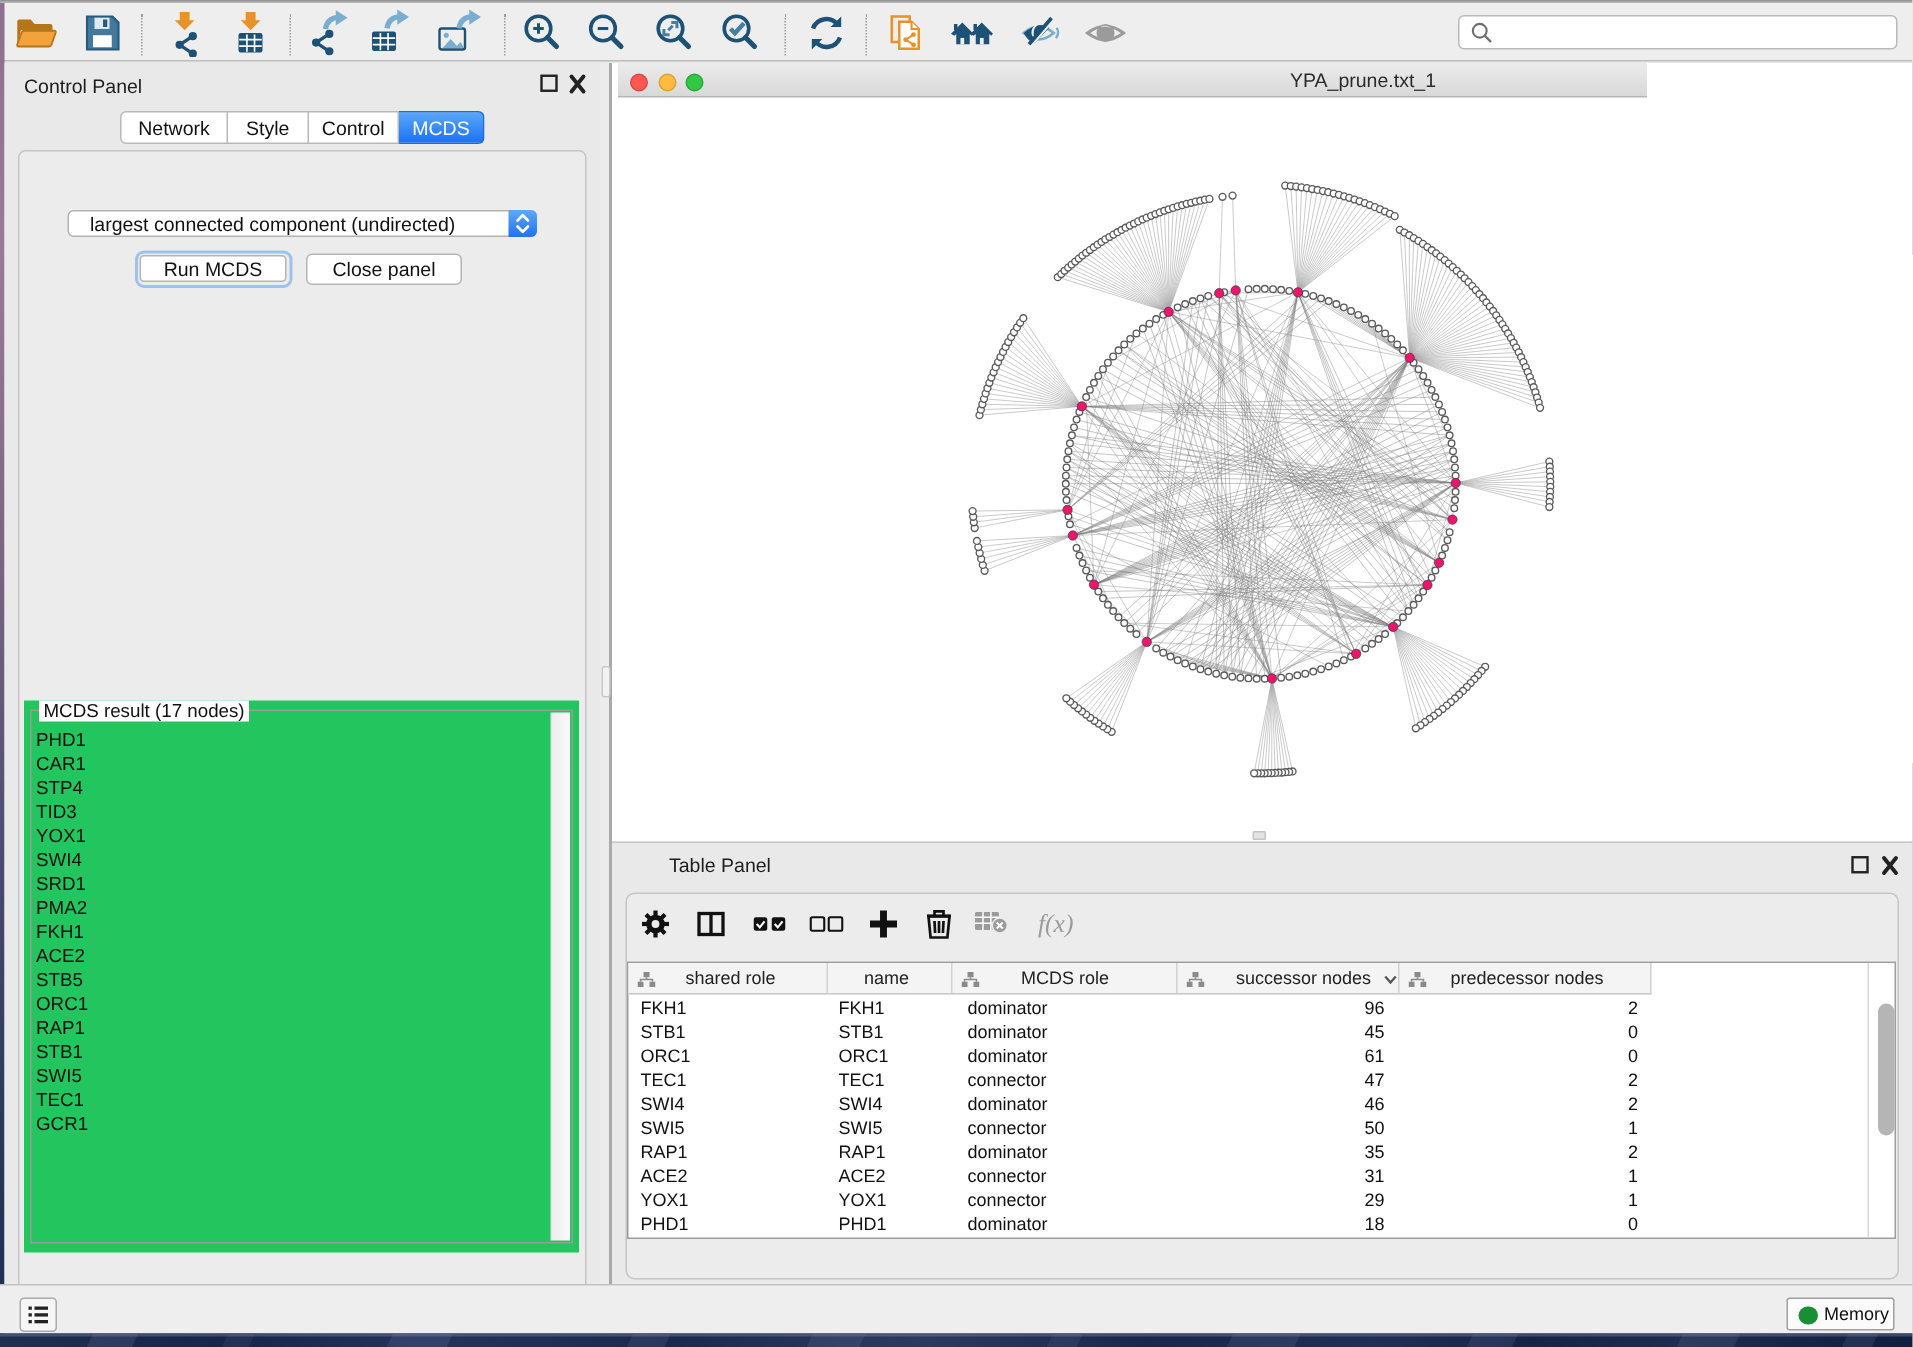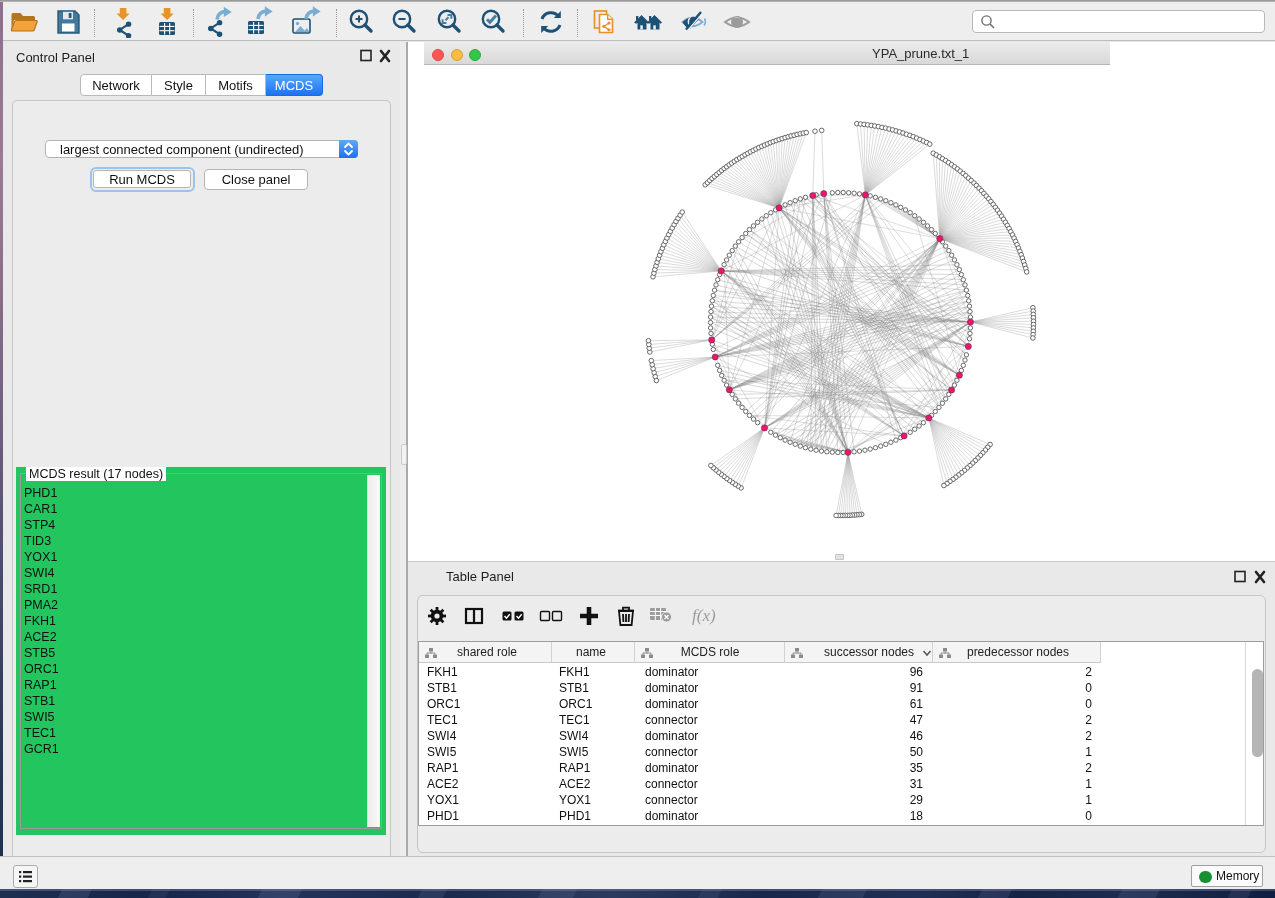--- a/index.html
+++ b/index.html
@@ -21,21 +21,21 @@
 #tabbox { position:absolute; left:9px; top:58px; width:379px; height:787px; background:#ececec; border:1px solid #c5c5c5; border-radius:5px; }
 
 #segtabs { position:absolute; left:77px; top:32px; height:22px; display:flex; z-index:5; }
 .seg { height:22px; line-height:21px; font-size:13px; color:#111; background:#ffffff; border:1px solid #b9b9b9; border-left:none; padding:0 14px; text-align:center; }
 .seg.first { border-left:1px solid #b9b9b9; border-radius:4px 0 0 4px; }
 .seg.last { border-radius:0 4px 4px 0; }
 .seg.sel { background:linear-gradient(#58a7fb,#1d73f2); color:#fff; border-color:#1a6ae8; }
 
 #vdivider { left:400px; top:42px; width:8px; height:814px; background:#ececec; border-right:2px solid #a9a9a9; }
 #netpanel { left:408px; top:42px; width:867px; height:519px; background:#ffffff; }
-#nettitle { position:absolute; left:16px; top:0; width:686px; height:23px; background:linear-gradient(#ececec,#d8d8d8); border-bottom:1px solid #b5b5b5; }
+#nettitle { position:absolute; left:4px; top:0; width:686px; height:23px; background:linear-gradient(#ececec,#d8d8d8); border-bottom:1px solid #b5b5b5; }
 #nettitle .t { position:absolute; left:448px; top:4px; font-size:13px; color:#2a2a2a; white-space:nowrap; }
 .tl { position:absolute; top:6.5px; width:12px; height:12px; border-radius:50%; }
 
 #tpanel { left:408px; top:561px; width:867px; height:295px; background:#e9e9e9; border-top:1px solid #c8c8c8; }
 #tpanel .title { position:absolute; left:14px; top:7px; font-size:13px; color:#1d1d1d;margin-left:24px; }
 #ttoolbox { position:absolute; left:9px; top:33px; width:849px; height:258px; background:#ececec; border:1px solid #c5c5c5; border-radius:6px; }
 #tgrid { position:absolute; left:10px; top:79px; width:846px; height:185px; background:#ffffff; border:1px solid #9d9d9d; }
 #thead { position:absolute; left:0; top:0; width:682px; height:21px; background:#f4f4f4; border-bottom:1px solid #c8c8c8; font-size:12px; color:#222; }
 .hcol { position:absolute; top:0; height:21px; border-right:1px solid #d2d2d2; }
 .trow { position:absolute; left:0; width:682px; height:16px; font-size:12px; color:#111; }
@@ -202,21 +202,21 @@
 <div class="abs" id="rightedge"></div>
 <div class="abs" id="cpanel">
   <div class="title">Control Panel</div>
   <svg style="position:absolute;left:356px;top:6px" width="36" height="16" viewBox="0 0 36 16">
       <rect x="2" y="2.5" width="10" height="10" fill="none" stroke="#222" stroke-width="1.6"></rect>
       <path d="M22 3 L30 13 M30 3 L22 13" stroke="#222" stroke-width="2.6" stroke-linecap="round"></path>
     </svg>
 <div id="segtabs">
       <div class="seg first" style="width:72px;padding:0">Network</div>
       <div class="seg" style="width:54px;padding:0">Style</div>
-      <div class="seg" style="width:60px;padding:0">Motifs</div>
+      <div class="seg" style="width:60px;padding:0">Control</div>
       <div class="seg last sel" style="width:57px;padding:0">MCDS</div>
     </div>
 <div id="tabbox"></div>
 <div style="position:absolute;left:42px;top:98px;width:313px;height:18px;background:#fff;border:1px solid #b3b3b3;border-radius:4px;">
       <div style="position:absolute;left:14px;top:1px;font-size:13px;color:#111">largest connected component (undirected)</div>
       <div style="position:absolute;right:-1px;top:-1px;width:19px;height:18px;background:linear-gradient(#5fa9fc,#2071ee);border-radius:0 4px 4px 0;"><svg width="19" height="18" viewBox="0 0 19 18">
           <path d="M6 7 L9.5 3.5 L13 7 M6 11 L9.5 14.5 L13 11" fill="none" stroke="#fff" stroke-width="1.8" stroke-linejoin="round" stroke-linecap="round"></path>
         </svg></div>
     </div>
 <div style="position:absolute;left:87px;top:125px;width:105px;height:25px;border:2.5px solid #9cc3f0;border-radius:6px;">
@@ -1136,21 +1136,21 @@
         <div class="tc" style="left:8px">FKH1</div>
         <div class="tc" style="left:140px">FKH1</div>
         <div class="tc" style="left:226px">dominator</div>
         <div class="tc num" style="left:404px;width:100px">96</div>
         <div class="tc num" style="left:573px;width:100px">2</div>
       </div>
       <div class="trow" style="top:38px">
         <div class="tc" style="left:8px">STB1</div>
         <div class="tc" style="left:140px">STB1</div>
         <div class="tc" style="left:226px">dominator</div>
-        <div class="tc num" style="left:404px;width:100px">91</div>
+        <div class="tc num" style="left:404px;width:100px">45</div>
         <div class="tc num" style="left:573px;width:100px">0</div>
       </div>
       <div class="trow" style="top:54px">
         <div class="tc" style="left:8px">ORC1</div>
         <div class="tc" style="left:140px">ORC1</div>
         <div class="tc" style="left:226px">dominator</div>
         <div class="tc num" style="left:404px;width:100px">61</div>
         <div class="tc num" style="left:573px;width:100px">0</div>
       </div>
       <div class="trow" style="top:70px">

